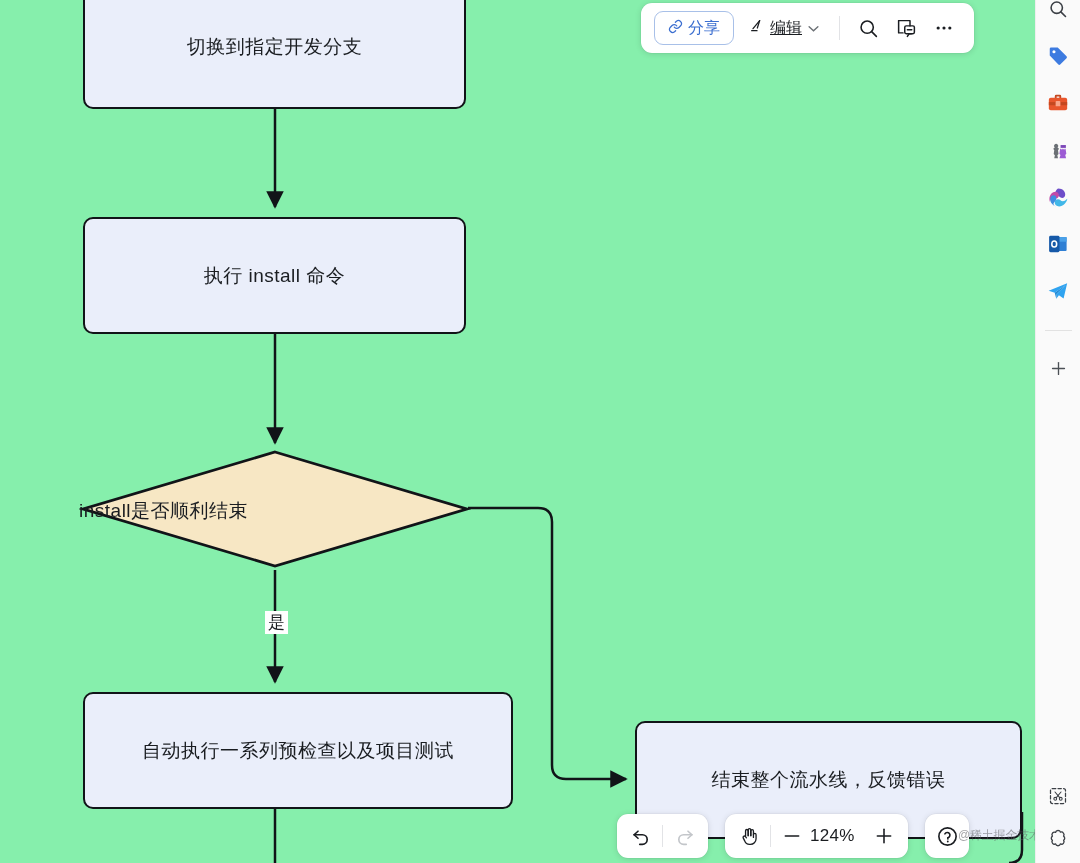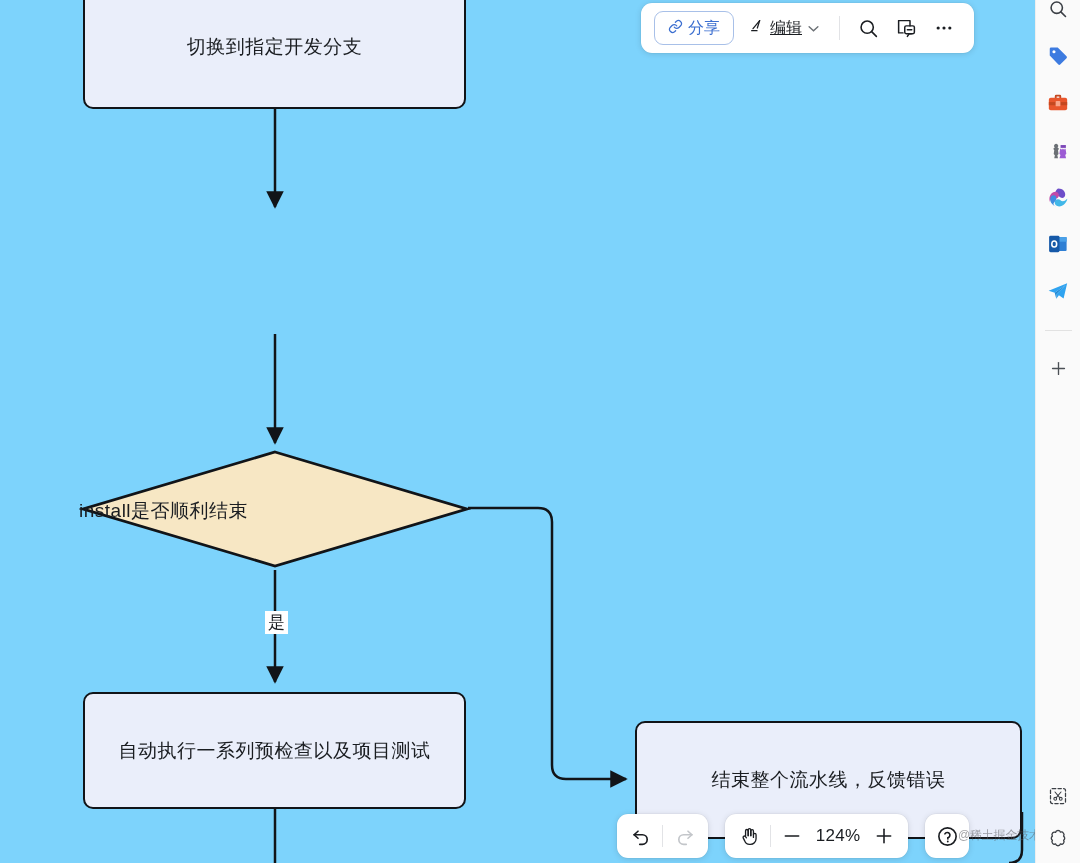--- a/index.html
+++ b/index.html
@@ -17,21 +17,21 @@
     width: 1080px;
     height: 863px;
     background: #ffffff;
   }
 
   
   .canvas {
     position: absolute;
     left: 0; top: 0;
     width: 1035px; height: 863px;
-    background: #7dd3fc;
+    background: #86efac;
     overflow: hidden;
   }
   .canvas svg { position: absolute; left:0; top:0; }
 
   .node-box {
     position: absolute;
     background: #eaeefa;
     border: 2.5px solid #111418;
     border-radius: 10px;
     display: flex;
@@ -135,21 +135,21 @@
     width: 36px; height: 36px;
     display: flex; align-items: center; justify-content: center;
     border-radius: 7px;
     cursor: pointer;
     background: transparent;
     border: none;
   }
   .bb-sep { width:1px; height:22px; background:#e2e3e6; margin:0 3px; }
   .zoom-val {
     font-size: 17px; color: #1a1d21;
-    min-width: 56px; text-align: center;
+    min-width: 56px; text-align: left;
     letter-spacing: 0.3px;
   }
 
   
   .sidebar {
     position: absolute;
     right: 0; top: 0;
     width: 45px; height: 863px;
     background: #fafafa;
     border-left: 1px solid #eeeeee;
@@ -205,31 +205,34 @@
 
       <path d="M275,809 L275,863" stroke="#111418" stroke-width="2.5" fill="none"></path>
 
       <path d="M1022,812 L1022,850 Q1022,863 1009,863" stroke="#111418" stroke-width="2.5" fill="none"></path>
     </svg>
 
     <div class="node-box" style="left:83px; top:-16px; width:383px; height:125px;">
       <span class="node-label">切换到指定开发分支</span>
     </div>
 
+    <div class="node-box" style="left:83px; top:217px; width:383px; height:117px;">
+      <span class="node-label">执行 install 命令</span>
+    </div>
 
     <div class="diamond-wrap" style="left:79px; top:448px; width:392px; height:122px;">
       <svg width="392" height="122">
         <polygon points="196,4 388,61 196,118 4,61" fill="#f7e7c4" stroke="#111418" stroke-width="2.8" stroke-linejoin="miter"></polygon>
       </svg>
       <div class="diamond-text" style="top:50px;">install是否顺利结束</div>
     </div>
 
     <div class="edge-label" style="left:265px; top:611px;">是</div>
 
-    <div class="node-box" style="left:83px; top:692px; width:383px; height:117px;">
+    <div class="node-box" style="left:83px; top:692px; width:430px; height:117px;">
       <span class="node-label">自动执行一系列预检查以及项目测试</span>
     </div>
 
     <div class="node-box" style="left:635px; top:721px; width:387px; height:118px;">
       <span class="node-label">结束整个流水线，反馈错误</span>
     </div>
 
   </div>
 
   <div class="top-toolbar">

